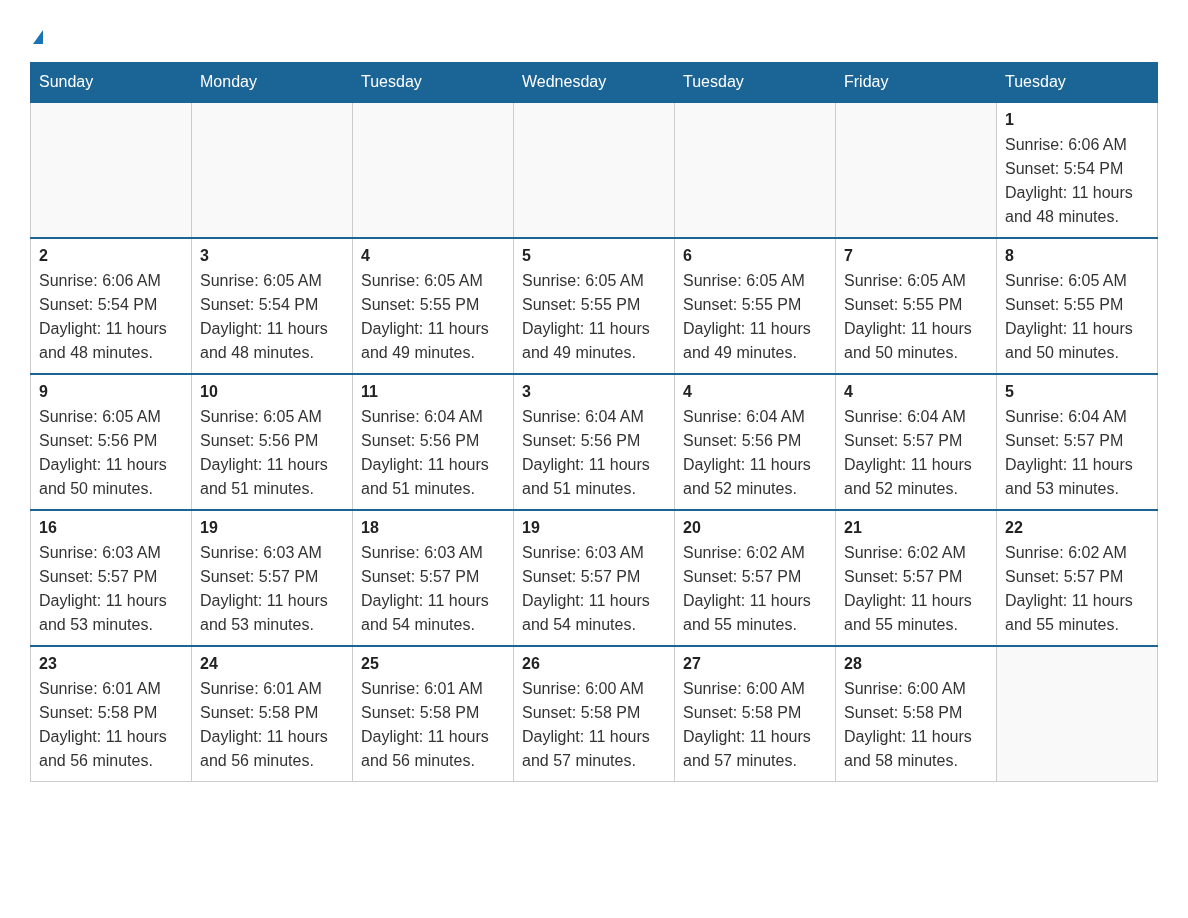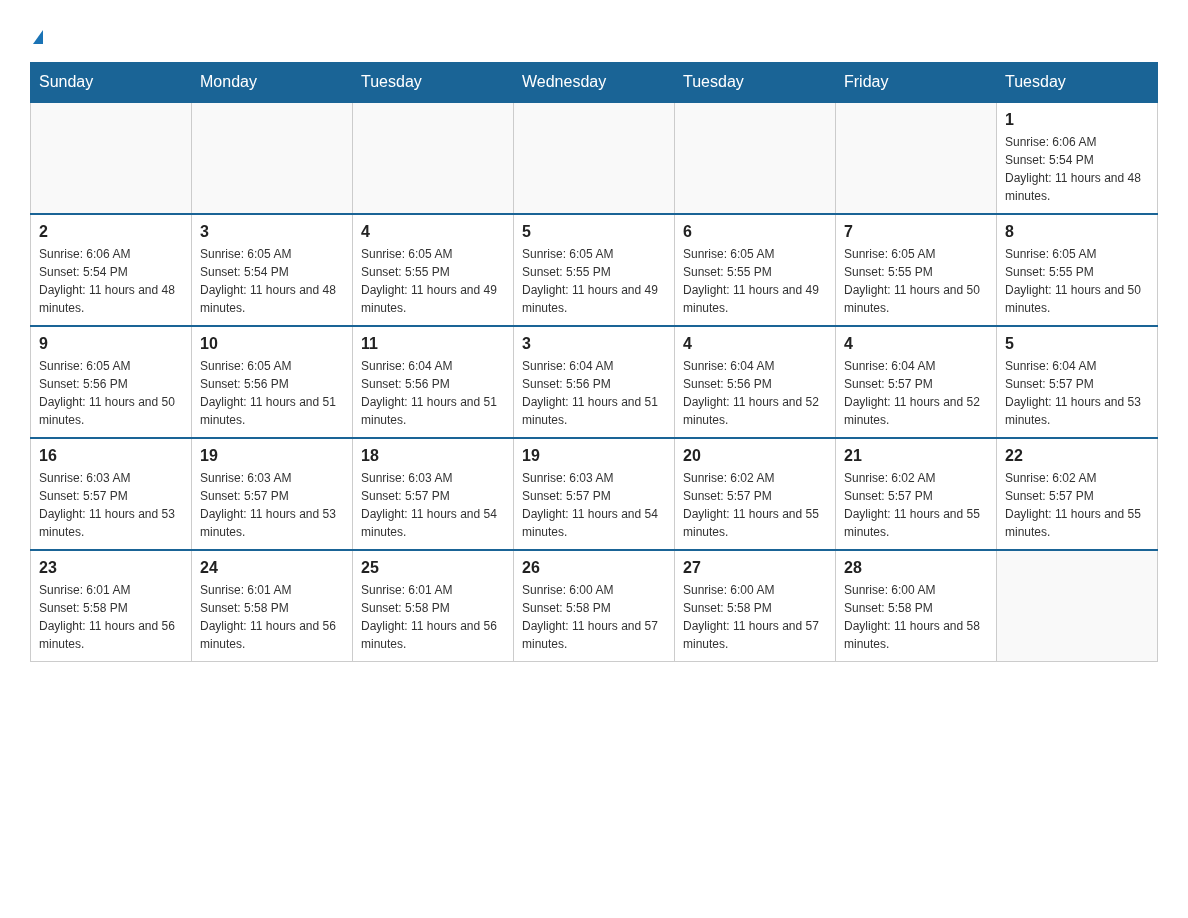--- a/index.html
+++ b/index.html
@@ -84,21 +84,21 @@
       border-top: 2px solid #1a6496;
     }
     .day-num {
       font-size: 16px;
       font-weight: bold;
       color: #222;
       display: block;
       margin-bottom: 4px;
     }
     .day-info {
-      font-size: 12px;
+      font-size: 16px;
       color: #333;
       line-height: 1.5;
     }
     .empty-cell {
       background: #f9f9f9;
     }
   </style>
 </head>
 <body>
 

